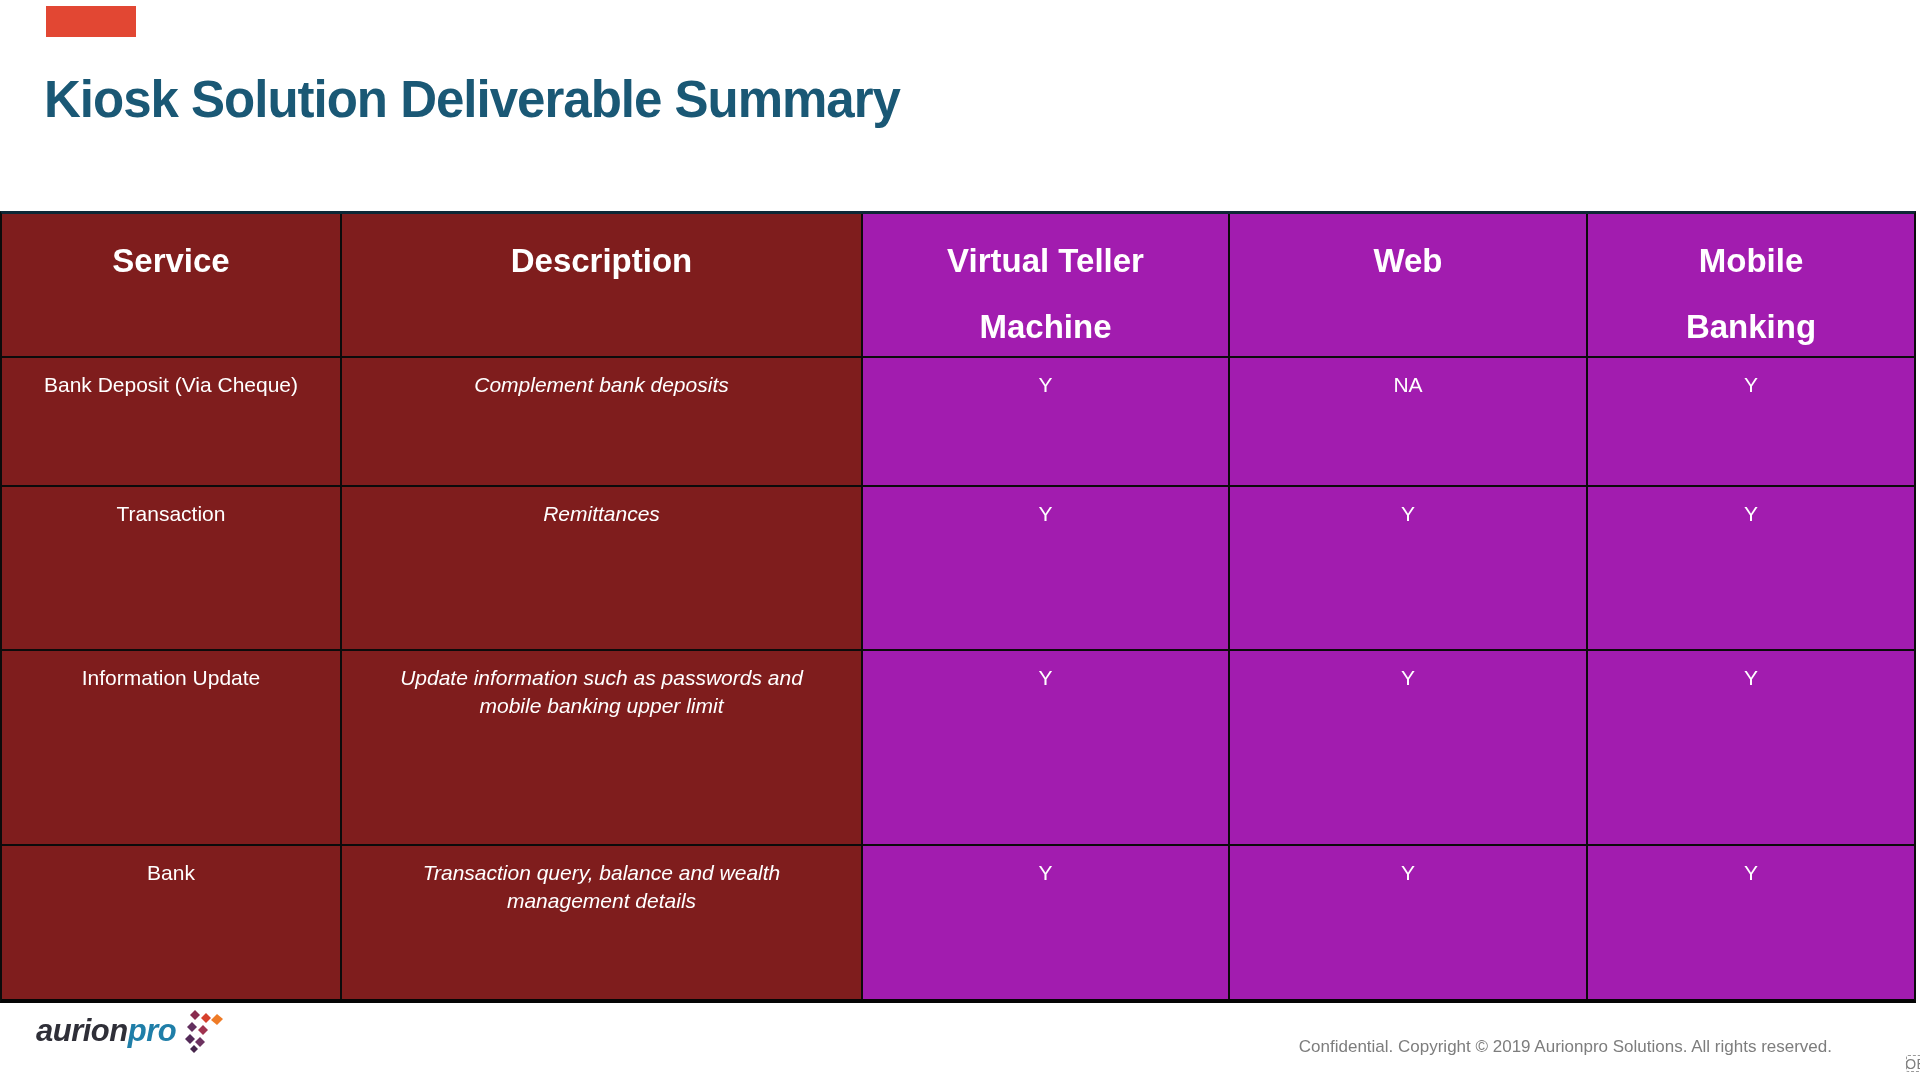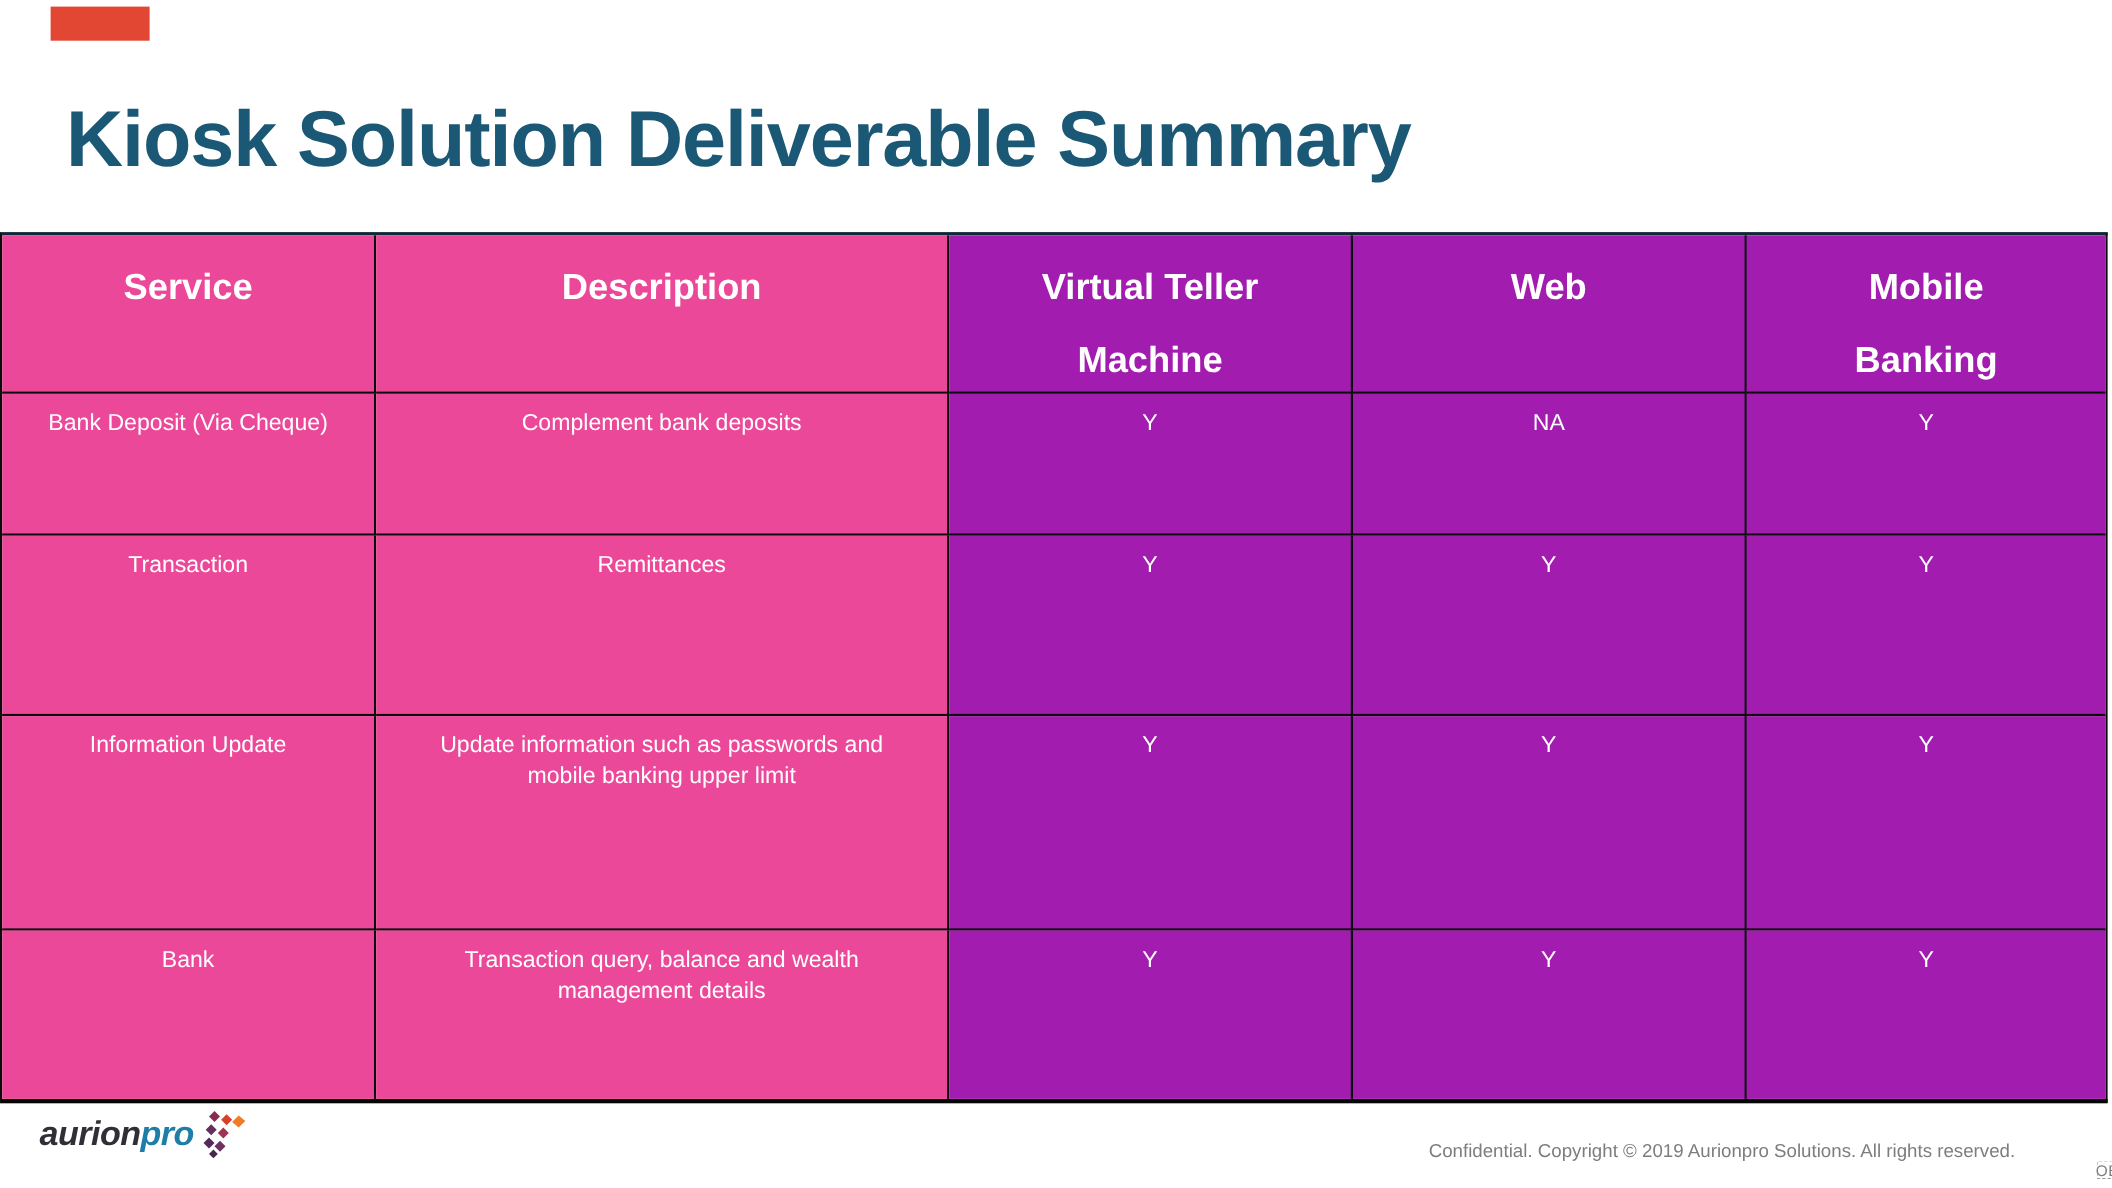--- a/index.html
+++ b/index.html
@@ -4,47 +4,47 @@
 <style>
   html,body{margin:0;padding:0;}
   body{
     width:1920px;height:1080px;background:#ffffff;position:relative;overflow:hidden;
     font-family:"Liberation Sans",sans-serif;
   }
   
   .accent-bar{position:absolute;left:46px;top:6px;width:90px;height:31px;background:#E24733;}
   
   .slide-title{
-    position:absolute;left:44px;top:70px;margin:16px;
-    font-size:72px;font-weight:bold;letter-spacing:-1px;color:#1A5875;white-space:nowrap;
+    position:absolute;left:44px;top:70px;margin:0;
+    font-size:51px;font-weight:bold;letter-spacing:-1px;color:#1A5875;white-space:nowrap;
   }
   
   .ds-table{
     position:absolute;left:0;top:211px;
     display:grid;
     grid-template-columns:340px 521px 367px 358px 326px;
     grid-template-rows:144px 129px 164px 195px 153px;
     border-top:3px solid #0E2836;
     border-bottom:4px solid #050505;
     border-left:2px solid #0B0B0B;
     border-right:2px solid #0B0B0B;
   }
   .cell{
     box-sizing:border-box;color:#ffffff;text-align:center;
     border-right:2px solid #0B0B0B;border-bottom:2px solid #0B0B0B;
     overflow:hidden;
   }
   .cell.last-col{border-right:none;}
   .cell.last-row{border-bottom:none;}
-  .dark{background:#ec4899;}
+  .dark{background:#7f1d1d;}
   .red{background:#a21caf;}
   .hcell{font-weight:bold;font-size:33px;line-height:2.0;padding-top:14px;white-space:pre-line;}
   .bcell{font-size:21px;line-height:1.35;padding-top:13px;}
   .svc{padding-left:18px;padding-right:18px;}
-  .desc{padding-left:40px;padding-right:40px;}
+  .desc{padding-left:40px;padding-right:40px;font-style:italic;}
   
   .logo{position:absolute;left:36px;top:1010px;display:flex;align-items:flex-start;}
   .logo-text{font-size:31px;font-weight:bold;letter-spacing:-0.5px;line-height:42px;font-style:italic;}
   .logo-text .primary{color:#2F2F38;}
   .logo-text .secondary{color:#1F7EA8;}
   .logo-mark{margin-left:7px;margin-top:0px;}
   .copyright{
     position:absolute;top:1037px;right:88px;
     font-size:17px;color:#7D7D7D;white-space:nowrap;
   }

